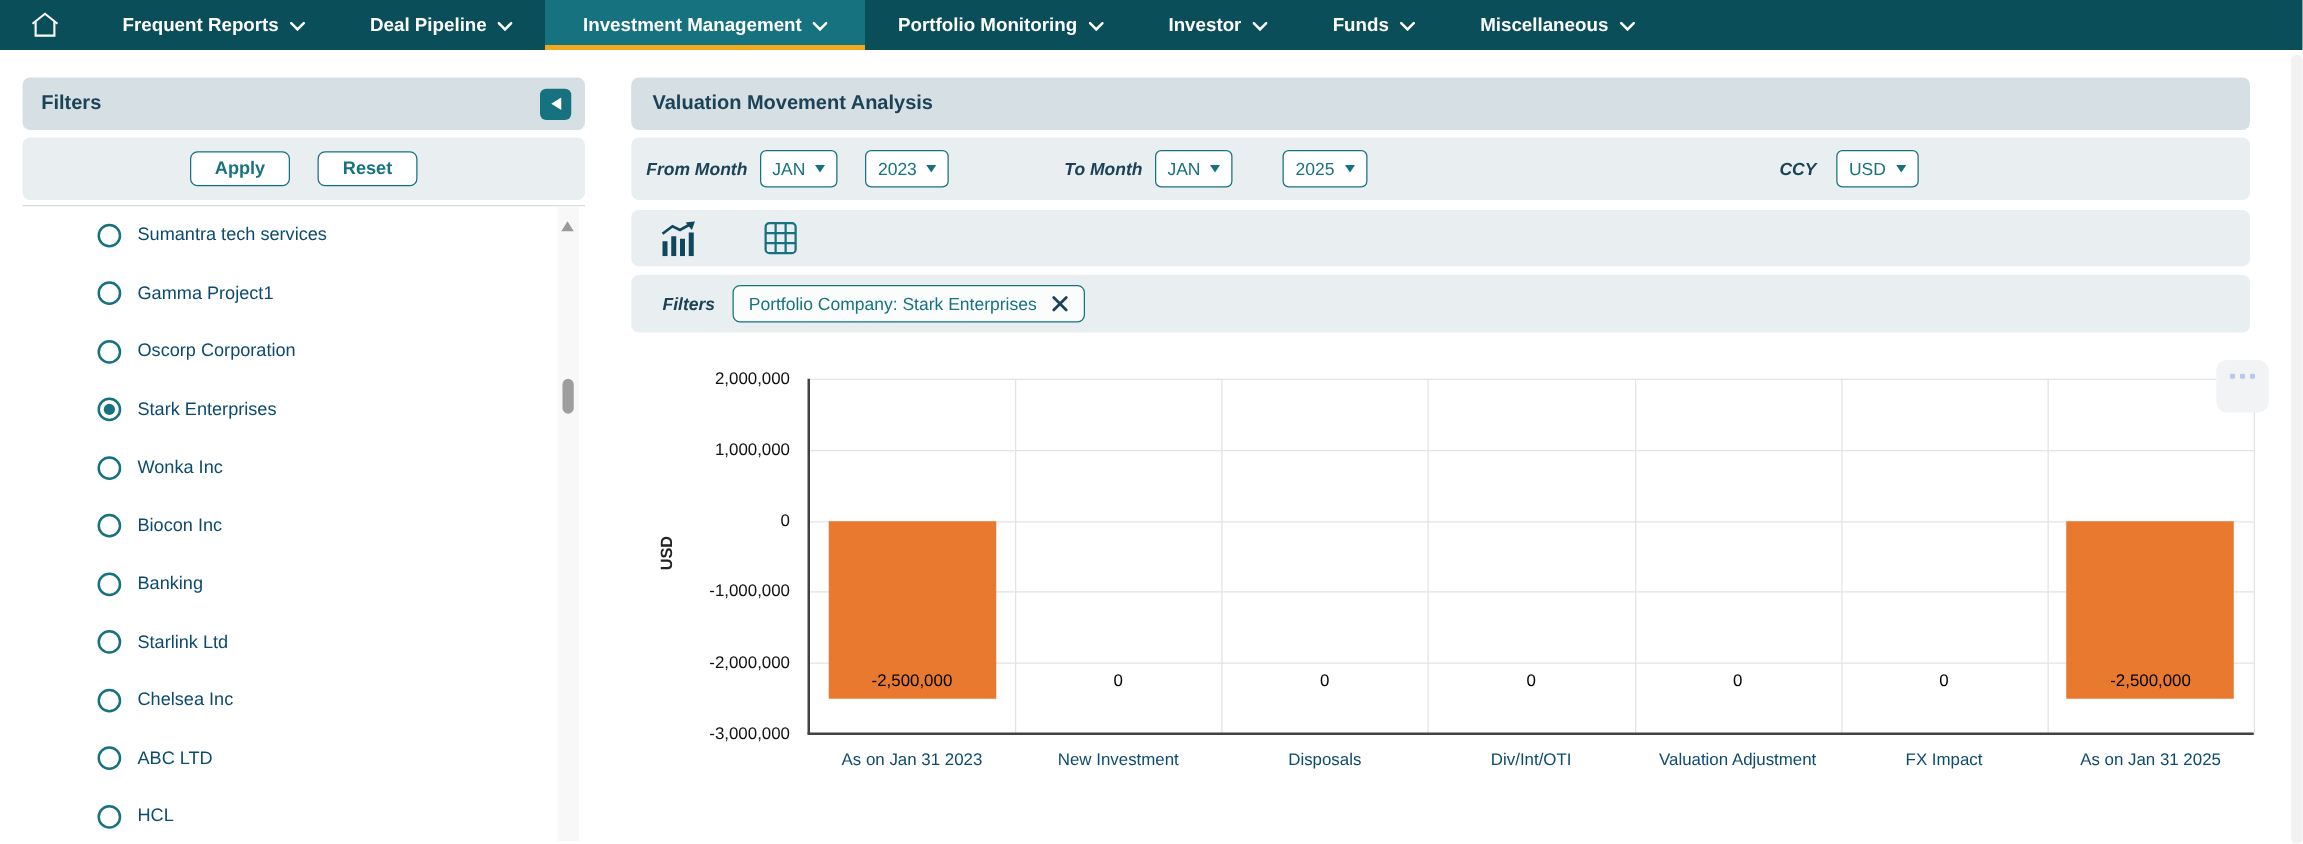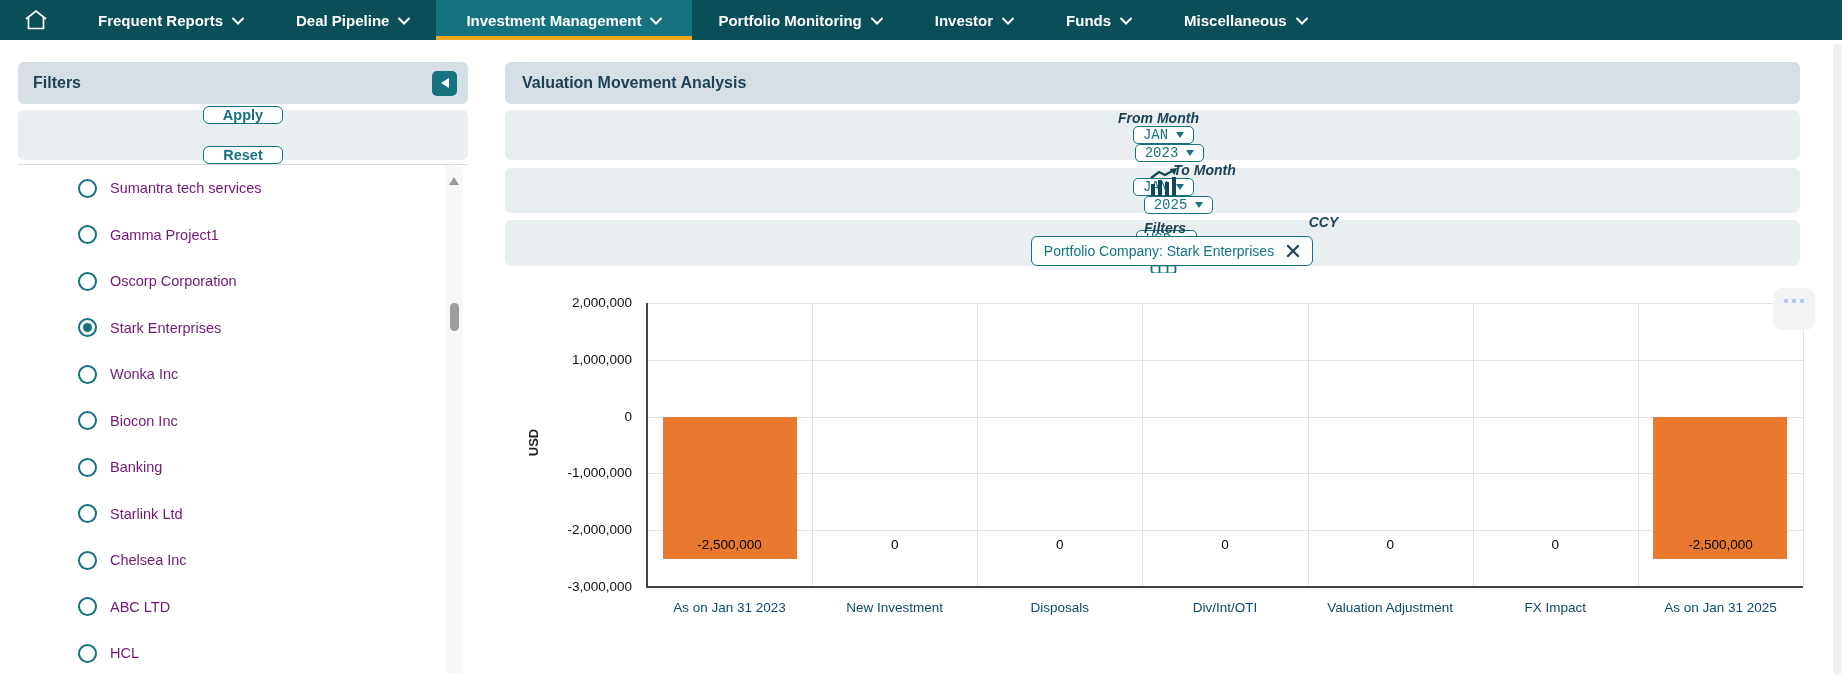--- a/index.html
+++ b/index.html
@@ -20,21 +20,21 @@
   .nav-item {
     display:flex; align-items:center; gap:9px; padding:0 26px;
     color:#fff; font-size:15px; font-weight:600; cursor:pointer; white-space:nowrap;
   }
   .nav-item.active { background:#16727f; padding:0 30px; box-shadow: inset 0 -4px 0 #f0a81f; }
   .nav-chevron { margin-top:2px; }
 
   
   .sidebar { position:absolute; left:18px; top:62px; width:450px; }
   .strip-dark  { background:#d6dfe3; border-radius:6px; }
-  .strip-light { background:#e9eff1; border-radius:6px;flex-direction:column; }
+  .strip-light { background:#e9eff1; border-radius:6px; }
   .filters-header {
     height:42px; display:flex; align-items:center; justify-content:space-between;
     padding:0 11px 0 15px;
   }
   .panel-title { font-size:16px; font-weight:700; color:#1c4257; }
   .collapse-btn {
     width:25px; height:25px; background:#16727f; border-radius:5px;
     display:flex; align-items:center; justify-content:center; cursor:pointer;
   }
   .tri-left { width:0; height:0; border-top:5px solid transparent; border-bottom:5px solid transparent; border-right:8px solid #fff; }
@@ -44,37 +44,37 @@
     color:#16727f; font-size:14.5px; font-weight:700; cursor:pointer;
     font-family:"Liberation Sans", sans-serif;
   }
   .company-list { position:relative; margin-top:4px; height:509px; border-top:1px solid #dcdcdc; overflow:hidden; }
   .company-item { height:46.5px; display:flex; align-items:center; padding-left:60px; gap:13px; cursor:pointer; }
   .radio {
     width:19px; height:19px; border:2px solid #16727f; border-radius:50%;
     display:flex; align-items:center; justify-content:center; flex:0 0 auto; background:#fff;
   }
   .radio.selected::after { content:""; width:9px; height:9px; border-radius:50%; background:#16727f; }
-  .company-label { color:#701a75; font-size:14.5px; }
+  .company-label { color:#0c4a6e; font-size:14.5px; }
   .list-scrollbar { position:absolute; right:5px; top:0; bottom:0; width:17px; background:#f8f8f8; }
   .scroll-up {
     position:absolute; top:12px; left:3px; width:0; height:0; cursor:pointer;
     border-left:5.5px solid transparent; border-right:5.5px solid transparent; border-bottom:8px solid #9a9a9a;
   }
   .scroll-thumb { position:absolute; top:138px; left:4px; width:9px; height:28px; border-radius:5px; background:#9e9e9e; cursor:grab; }
 
   
   .main { position:absolute; left:505px; top:62px; width:1295px; }
   .main-header { height:42px; display:flex; align-items:center; padding-left:17px; }
   .controls-strip { margin-top:6px; height:50px; display:flex; align-items:center; padding-left:12px; font-size:14px; }
   .field-label { font-size:14px; font-weight:700; color:#1c4257; white-space:nowrap;font-style:italic; }
   .select {
     height:30px; background:#fff; border:1.6px solid #16727f; border-radius:5px;
     display:flex; align-items:center; justify-content:space-between; padding:0 9px;
-    color:#16727f; font-size:14px; font-weight:500; cursor:pointer; white-space:nowrap;font-family:Liberation Mono, monospace;
+    color:#16727f; font-size:14px; font-weight:500; cursor:pointer; white-space:nowrap;
   }
   .caret-down { width:0; height:0; border-left:4.5px solid transparent; border-right:4.5px solid transparent; border-top:6px solid #16727f; margin-left:8px; }
   .w56 { min-width:56px; } .w60 { min-width:60px; }
 
   .icons-strip { margin-top:8px; height:45px; display:flex; align-items:center; gap:52px; padding-left:22px; }
   .view-btn { display:flex; align-items:center; justify-content:center; cursor:pointer; }
 
   .chip-strip { margin-top:7px; height:46px; display:flex; align-items:center; padding-left:25px; }
   .filter-chip {
     margin-left:14px; height:30px; display:flex; align-items:center; gap:12px;

